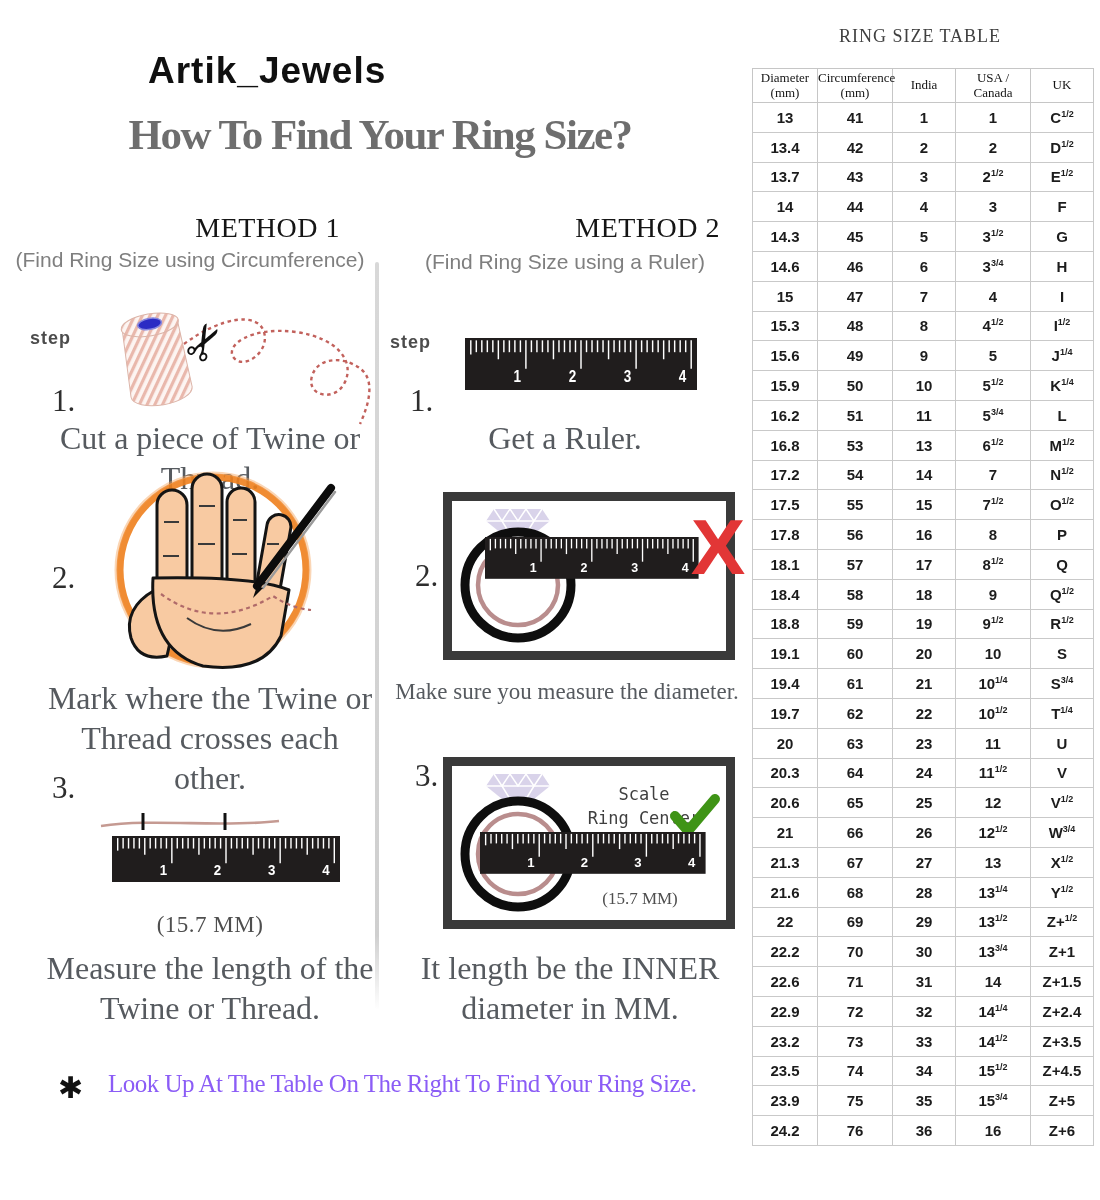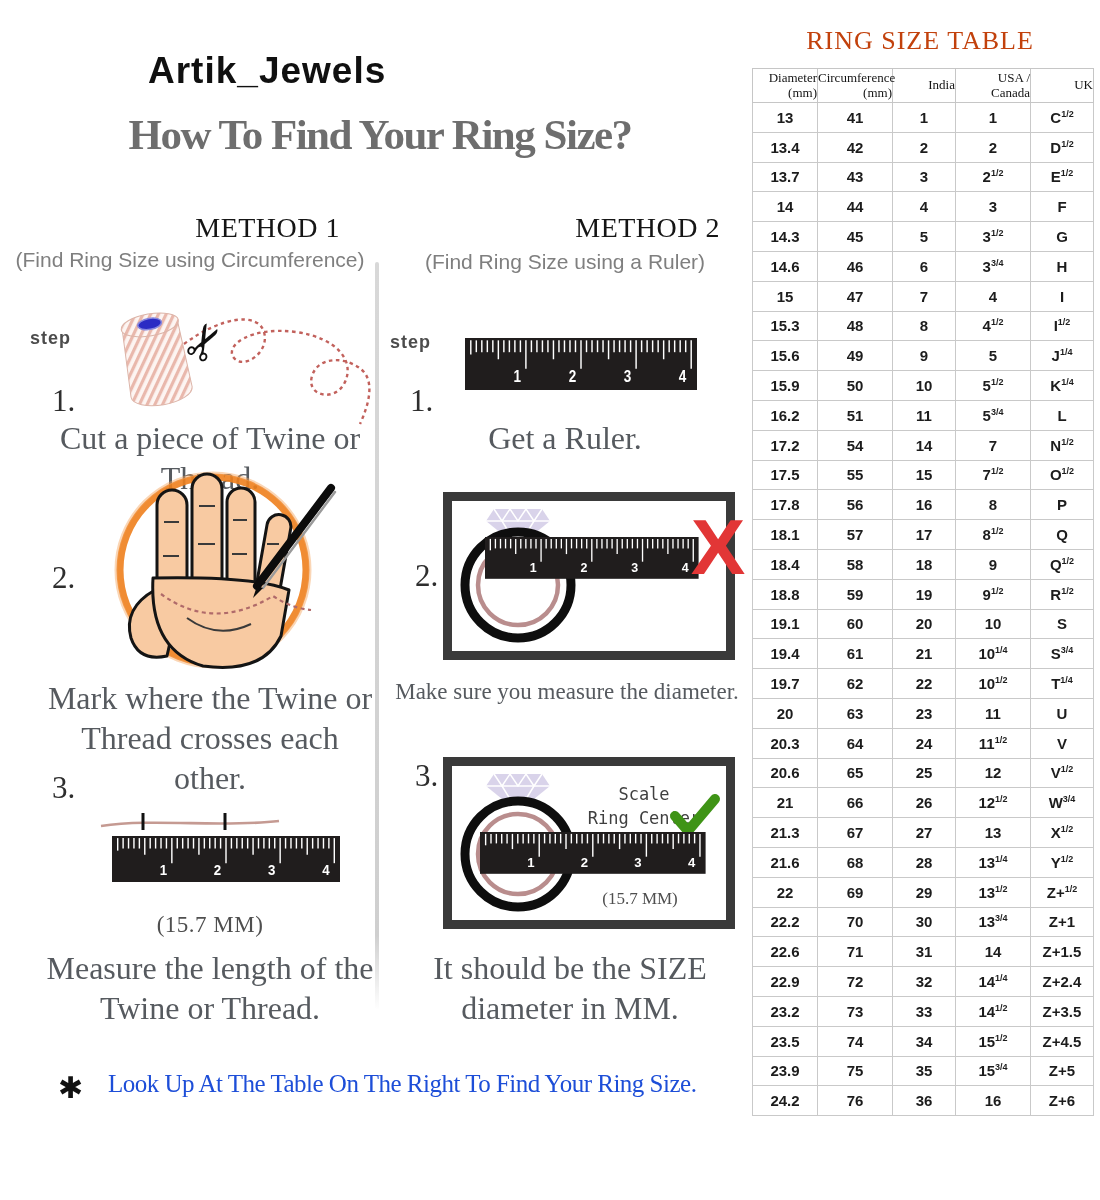--- a/index.html
+++ b/index.html
@@ -14,26 +14,26 @@
   .method-subtitle{font-family:"Liberation Sans",sans-serif;font-size:21px;color:#7f7f7f;text-align:center;}
   .step-label{font-family:"Liberation Sans",sans-serif;font-weight:bold;font-size:18px;color:#4c4c4c;letter-spacing:1px;}
   .step-num{font-size:31px;color:#2e2e2e;}
   .caption{color:#565a5f;text-align:center;font-size:32px;line-height:1.25;}
   .measurement{color:#4f4f4f;text-align:center;font-size:23px;letter-spacing:.5px;}
   .divider{width:4px;background:linear-gradient(#d8d8d8,#cfcfcf 90%,#ffffff);border-radius:2px;}
   .frame{border:9px solid #3a3a3a;background:#fff;}
   .red-x{font-family:"Liberation Sans",sans-serif;font-weight:bold;font-size:78px;line-height:1;transform:scaleX(1.05);}
   .scissors{font-family:"DejaVu Sans",sans-serif;font-size:48px;color:#101010;transform:rotate(-62deg);}
   .footnote-bullet{font-family:"DejaVu Sans",sans-serif;font-size:30px;color:#111;}
-  .footnote-text{font-size:25px;color:#1d4ed8;letter-spacing:-0.5px;}
+  .footnote-text{font-size:25px;color:#8b5cf6;letter-spacing:-0.5px;}
   
-  .table-title{width:350px;text-align:center;font-size:26px;letter-spacing:1px;color:#c2410c;}
+  .table-title{width:350px;text-align:center;font-size:18px;letter-spacing:1px;color:#404040;}
   table.ring{border-collapse:collapse;table-layout:fixed;width:341px;background:#fff;}
   table.ring th{font-family:"Liberation Serif",serif;font-weight:normal;font-size:13px;color:#141414;
-       border:1px solid #c6c6c6;height:33px;text-align:right;white-space:pre-line;line-height:1.15;padding:0;}
+       border:1px solid #c6c6c6;height:33px;text-align:center;white-space:pre-line;line-height:1.15;padding:0;}
   table.ring td{font-family:"Liberation Sans",sans-serif;font-weight:bold;font-size:15px;color:#1c1c1c;
        border:1px solid #c9c9c9;height:28.8px;text-align:center;padding:0;}
   table.ring td sup{font-size:9px;vertical-align:super;line-height:0;}
 </style>
 </head>
 <body>
 
 <div id="canvas">
 
   <div class="abs brand sans" style="left:148px;top:50px;">Artik_Jewels</div>
@@ -336,21 +336,21 @@
           <line x1="222.6" y1="2" x2="222.6" y2="12" stroke="#fff" stroke-width="1.5"></line>
           <line x1="228.3" y1="2" x2="228.3" y2="12" stroke="#fff" stroke-width="1.5"></line>
           <line x1="234.0" y1="2" x2="234.0" y2="26" stroke="#fff" stroke-width="1.5"></line>
           <text x="58" y="37" fill="#fff" font-size="14" font-weight="bold" font-family="Liberation Sans, sans-serif" text-anchor="end">1</text>
           <text x="115" y="37" fill="#fff" font-size="14" font-weight="bold" font-family="Liberation Sans, sans-serif" text-anchor="end">2</text>
           <text x="172" y="37" fill="#fff" font-size="14" font-weight="bold" font-family="Liberation Sans, sans-serif" text-anchor="end">3</text>
           <text x="229" y="37" fill="#fff" font-size="14" font-weight="bold" font-family="Liberation Sans, sans-serif" text-anchor="end">4</text>
         </g>
         <text x="188" y="138" font-family="Liberation Serif, serif" font-size="17" fill="#4f4f4f" text-anchor="middle">(15.7 MM)</text>
       </svg></div>
-  <div class="abs caption" style="left:420px;top:948px;width:300px;">It should be the SIZE diameter in MM.</div>
+  <div class="abs caption" style="left:420px;top:948px;width:300px;">It length be the INNER diameter in MM.</div>
 
   <div class="abs footnote-bullet" style="left:58px;top:1070px;">✱</div>
   <div class="abs footnote-text serif" style="left:108px;top:1070px;width:620px;">Look Up At The Table On The Right To Find Your Ring Size.</div>
 
   <div class="abs table-title serif" style="left:745px;top:26px;">RING SIZE TABLE</div>
   <div class="abs" style="left:752px;top:68px;">
     <table class="ring">
       <colgroup>
         <col style="width:65px">
           <col style="width:75px">
@@ -442,20 +442,27 @@
             <td>K<sup>1/4</sup></td>
           </tr>
           <tr>
             <td>16.2</td>
             <td>51</td>
             <td>11</td>
             <td>5<sup>3/4</sup></td>
             <td>L</td>
           </tr>
           <tr>
+            <td>16.8</td>
+            <td>53</td>
+            <td>13</td>
+            <td>6<sup>1/2</sup></td>
+            <td>M<sup>1/2</sup></td>
+          </tr>
+          <tr>
             <td>17.2</td>
             <td>54</td>
             <td>14</td>
             <td>7</td>
             <td>N<sup>1/2</sup></td>
           </tr>
           <tr>
             <td>17.5</td>
             <td>55</td>
             <td>15</td>

